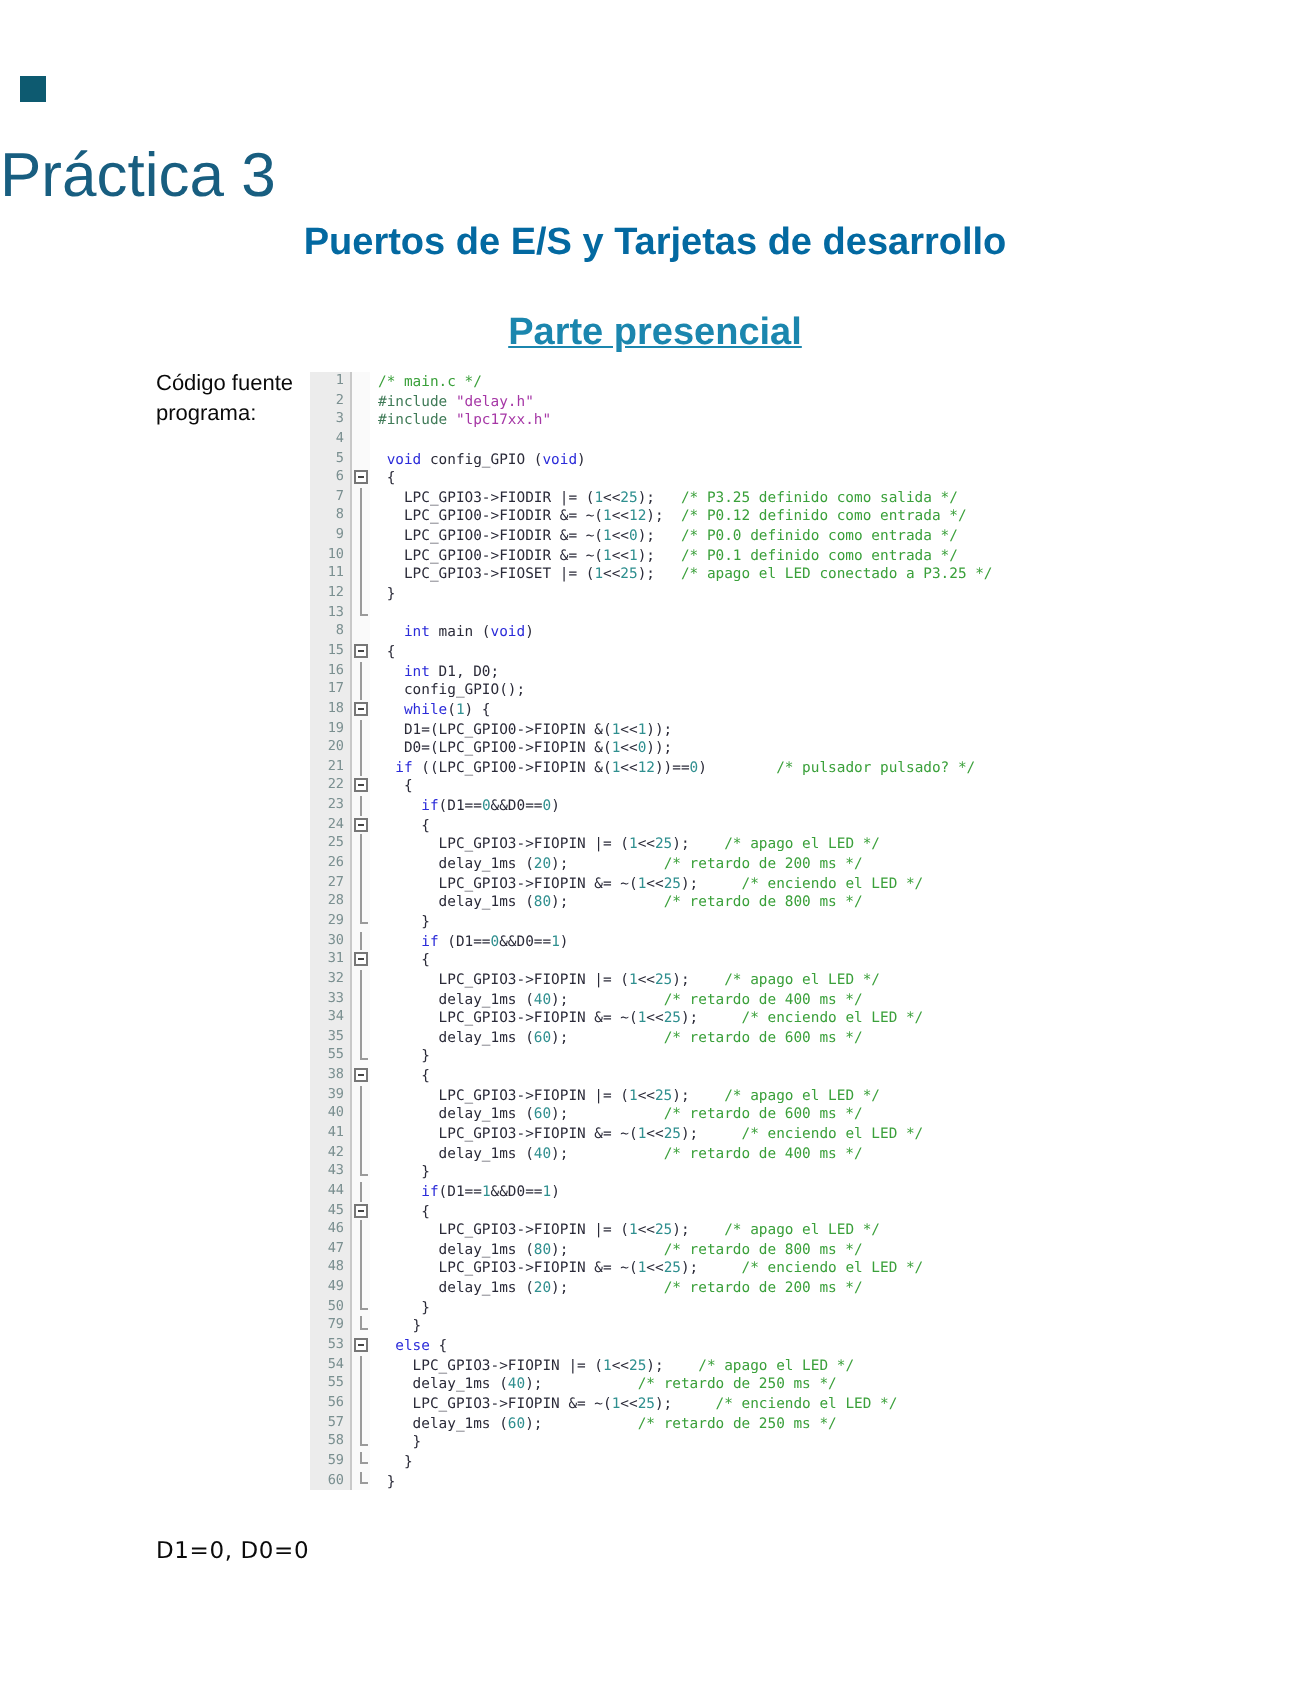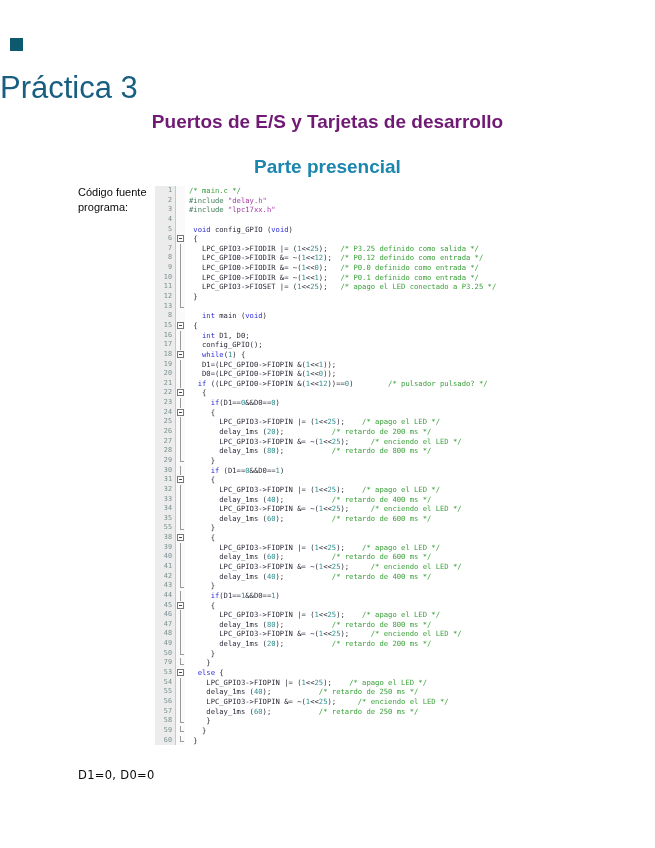--- a/index.html
+++ b/index.html
@@ -2,23 +2,23 @@
 <html><head>
 <meta charset="utf-8">
 <style>
   html,body{margin:0;padding:0;}
   body{width:655px;height:848px;background:#ffffff;position:relative;overflow:hidden;
        font-family:"Liberation Sans",sans-serif;}
   .corner-square{position:absolute;left:10px;top:38px;width:13px;height:13px;background:#0d5a70;}
   .page-title{position:absolute;left:0;top:70px;width:655px;text-align:left;
       font-size:31px;font-weight:400;color:#185e80;margin:0;}
   .page-subtitle{position:absolute;left:0;top:111px;width:655px;text-align:center;
-      font-size:19px;font-weight:700;color:#701a75;margin:0;}
+      font-size:19px;font-weight:700;color:#0369a1;margin:0;}
   .section-heading{position:absolute;left:0;top:156px;width:655px;text-align:center;
-      font-size:19px;font-weight:700;color:#1b86ae;margin:0;}
+      font-size:19px;font-weight:700;color:#1b86ae;margin:0;text-decoration:underline;}
   .side-label{position:absolute;left:78px;top:185px;width:80px;
       font-size:11px;line-height:14.5px;color:#0a0a0a;}
   .footer-note{position:absolute;left:78px;top:768px;font-size:11.5px;color:#0a0a0a;
       font-family:"DejaVu Sans",sans-serif;letter-spacing:.3px;}
 
   
   .code-listing{position:absolute;left:155px;top:186px;width:345px;
       font-family:"DejaVu Sans Mono",monospace;background:#ffffff;}
   .code-row{display:flex;height:9.65px;line-height:9.65px;white-space:pre;}
   .ln{flex:none;width:17px;text-align:right;padding-right:3px;background:#ececec;

